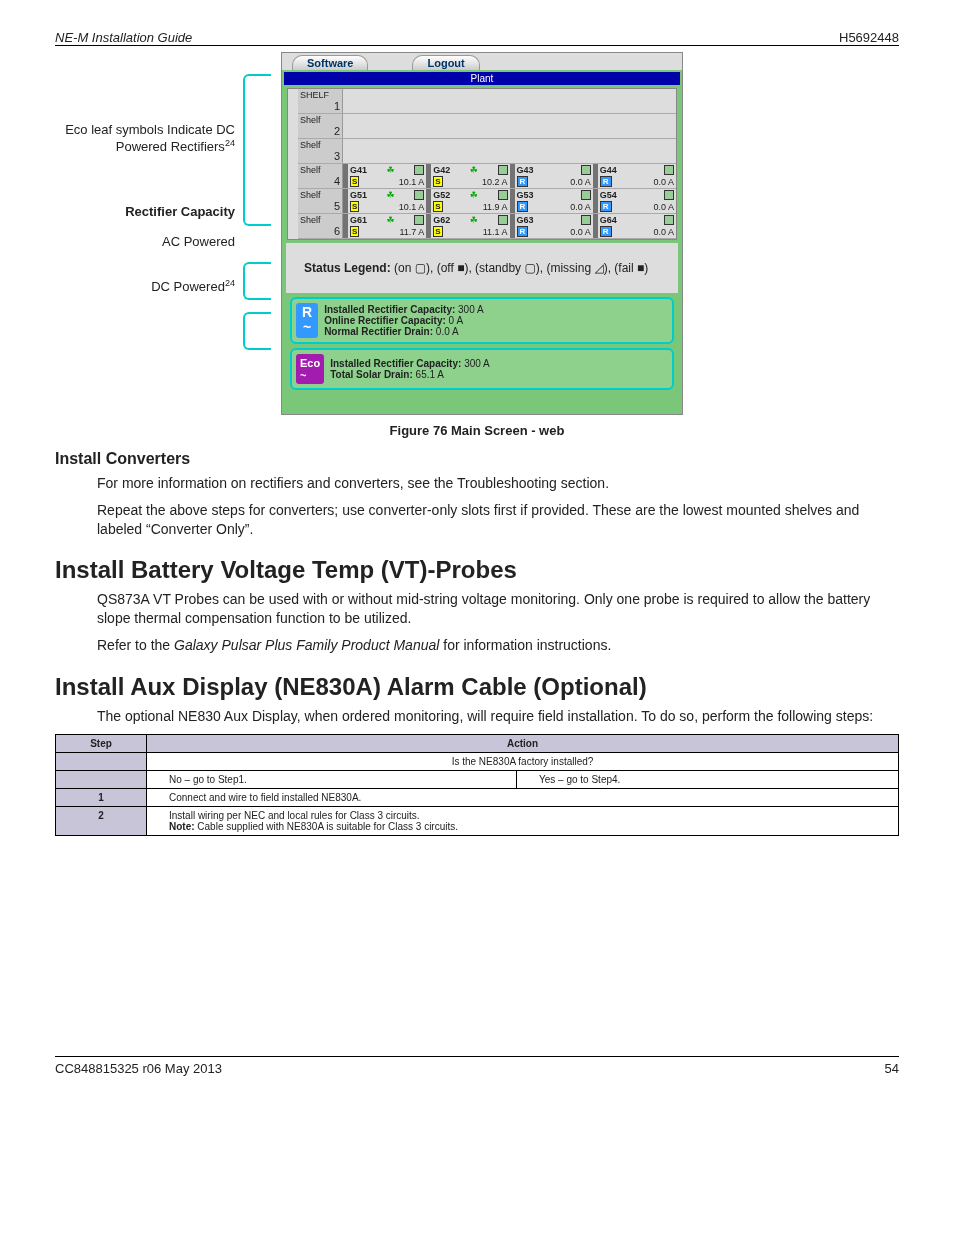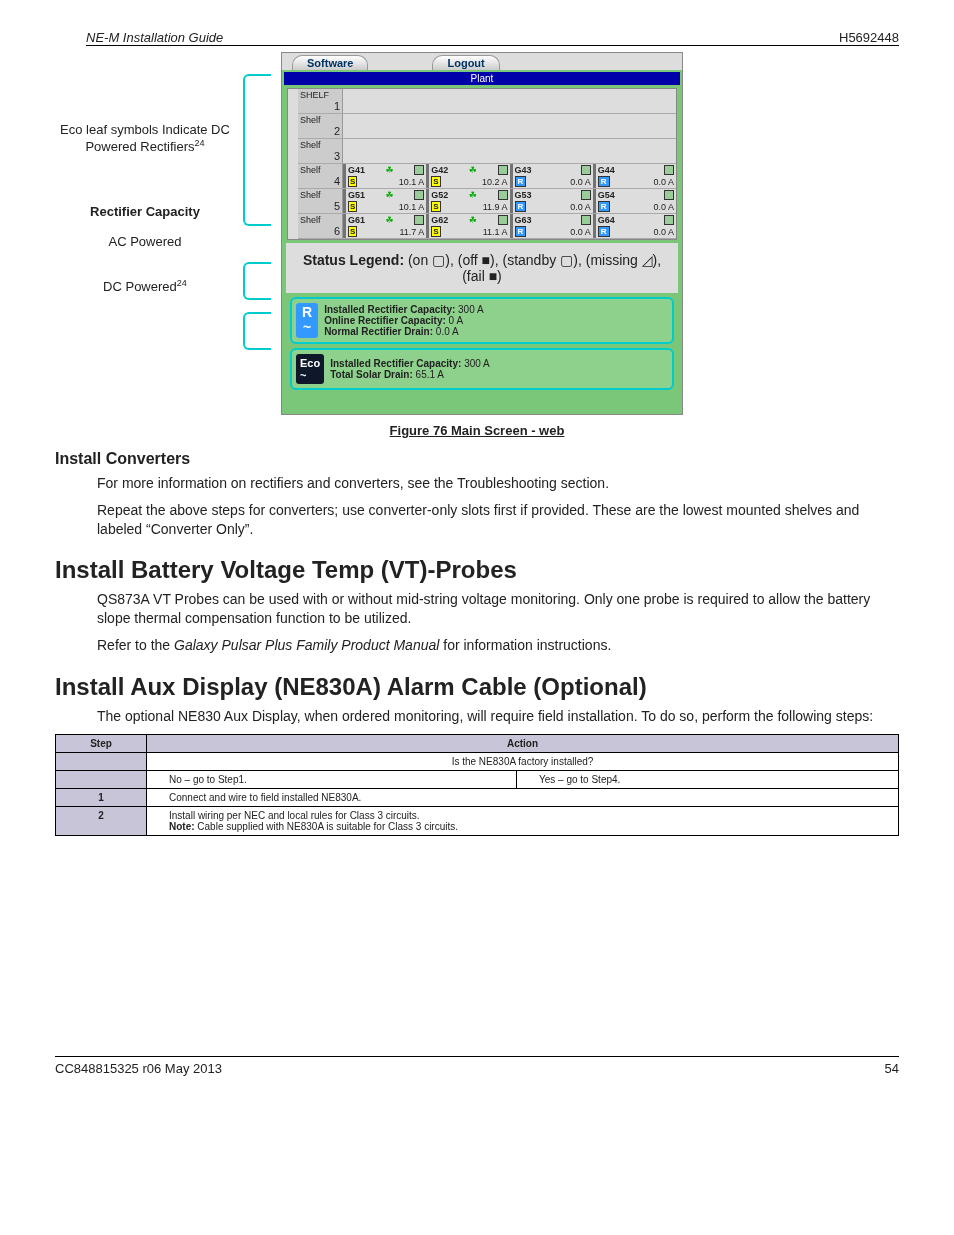--- a/index.html
+++ b/index.html
@@ -5,56 +5,56 @@
   body {
     font-family: "Segoe UI", Arial, sans-serif;
     font-size: 14px;
     color: #222;
     margin: 0;
     padding: 30px 55px 20px 55px;
     width: 954px;
     box-sizing: border-box;
     background: #fff;
   }
-  .hdr { display:flex; justify-content:space-between; font-style:italic; font-size:13px; border-bottom:1px solid #000;margin-left:31px; }
+  .hdr { display:flex; justify-content:space-between; font-style:italic; font-size:13px; border-bottom:1px solid #000; }
   .hdr span:last-child { font-style:normal; }
   .content { margin-top:6px; }
   .figwrap { display:flex; gap:8px; }
-  .callouts { width:180px; text-align:center; font-size:13px; padding-top:70px;}
+  .callouts { width:180px; text-align:right; font-size:13px; padding-top:70px;}
   .callouts div { margin-bottom:8px; line-height:1.25;}
   .callouts .hd { font-weight:bold; margin-top:48px; margin-bottom:10px;}
   .callouts .ac { margin-top:14px; margin-bottom:28px;}
   .bracecol { width:30px; position:relative; }
   .brace1,.brace2,.brace3 { position:absolute; left:0; right:2px; border:2px solid #0cc; border-right:none; border-radius:6px 0 0 6px;}
   .brace1{ top:22px; height:148px;}
   .brace2{ top:210px; height:34px;}
   .brace3{ top:260px; height:34px;}
   .panel { width:400px; border:1px solid #888; font-size:10px;}
-  .tabs { display:flex; background:#ddd; gap:64px; padding:2px 10px 0 10px;}
+  .tabs { display:flex; background:#ddd; gap:44px; padding:2px 10px 0 10px;}
   .tab { background:linear-gradient(#fff,#ccc); border:1px solid #999; border-bottom:none; border-radius:10px 10px 0 0; padding:1px 14px; font-weight:bold; color:#003366; font-size:11px;}
   .green { background:#7ac77a; padding:2px;}
   .plantbar{ background:#00a;color:#fff;text-align:center;font-size:10px;padding:1px 0;}
   .grid { background:#ddd; border:1px solid #888; margin:3px;padding-left:10px; }
   .row { display:flex; border-bottom:1px solid #aaa;}
   .shelfcell { width:40px; background:#ccc; border-right:1px solid #999; padding:1px 2px; font-size:9px; }
   .shelfcell .n{display:block;text-align:right;font-size:11px;}
   .mods { flex:1; display:flex; }
-  .mod { flex:1; border-left:3px solid #737373; padding:1px 2px; font-size:9px; display:flex;flex-direction:column;justify-content:space-between; min-height:22px;}
+  .mod { flex:1; border-left:5px solid #737373; padding:1px 2px; font-size:9px; display:flex;flex-direction:column;justify-content:space-between; min-height:22px;}
   .mtop{display:flex;justify-content:space-between;align-items:center;}
   .mbot{display:flex;justify-content:space-between;align-items:center;}
   .leaf{color:#0a0;font-size:9px;}
   .sq{ width:8px;height:8px;display:inline-block;border:1px solid #333;}
   .sbadge{background:#ff0;border:1px solid #333;padding:0 1px;font-weight:bold;font-size:8px;}
   .rbadge{background:#39f;color:#fff;border:1px solid #333;padding:0 2px;font-weight:bold;font-size:8px;}
-  .legend{ text-align:center; font-size:14px; padding:9px; background:#ddd; margin:2px;}
+  .legend{ font-size:12px; padding:18px; background:#ddd; margin:2px;}
   .capbox{ border:2px solid #0cc; border-radius:6px; margin:4px 6px; padding:4px; display:flex; gap:6px; align-items:center; background:rgba(160,220,160,.5);}
   .ricon{ background:#39f;color:#fff;font-weight:bold;font-size:14px; padding:2px 6px; border-radius:3px; text-align:center; line-height:1.1;}
-  .ecoicon{ background:#0f172a;color:#fff;font-weight:bold;font-size:11px; padding:3px 4px; border-radius:3px;}
+  .ecoicon{ background:#a21caf;color:#fff;font-weight:bold;font-size:11px; padding:3px 4px; border-radius:3px;}
   .caplist div{font-size:10px;}
-  .figcap{ text-align:center; font-weight:bold; font-size:13px; margin:8px 0 12px;text-decoration:underline;}
+  .figcap{ text-align:center; font-weight:bold; font-size:13px; margin:8px 0 12px;}
   h2.sub{ font-size:16px; font-weight:bold; margin:8px 0 4px 0;}
   h1.sec{ font-size:24px; font-weight:bold; margin:18px 0 4px 0;}
   p.body{ margin:6px 0 8px 42px; font-size:14px; line-height:1.35;}
   table.steps{ border-collapse:collapse; width:100%; margin-top:8px;}
   table.steps th, table.steps td{ border:1px solid #000; font-size:10px; padding:3px 22px; vertical-align:top;}
   table.steps th{ background:#c8c5d8; text-align:center;}
   table.steps .stepn{ background:#c8c5d8; text-align:center; font-weight:bold; width:46px;}
   .ftr{ position:relative; margin-top:220px; border-top:1px solid #000; display:flex; justify-content:space-between; font-size:13px; padding-top:4px;}
   sup{font-size:70%;}
   .empty{color:transparent;}

